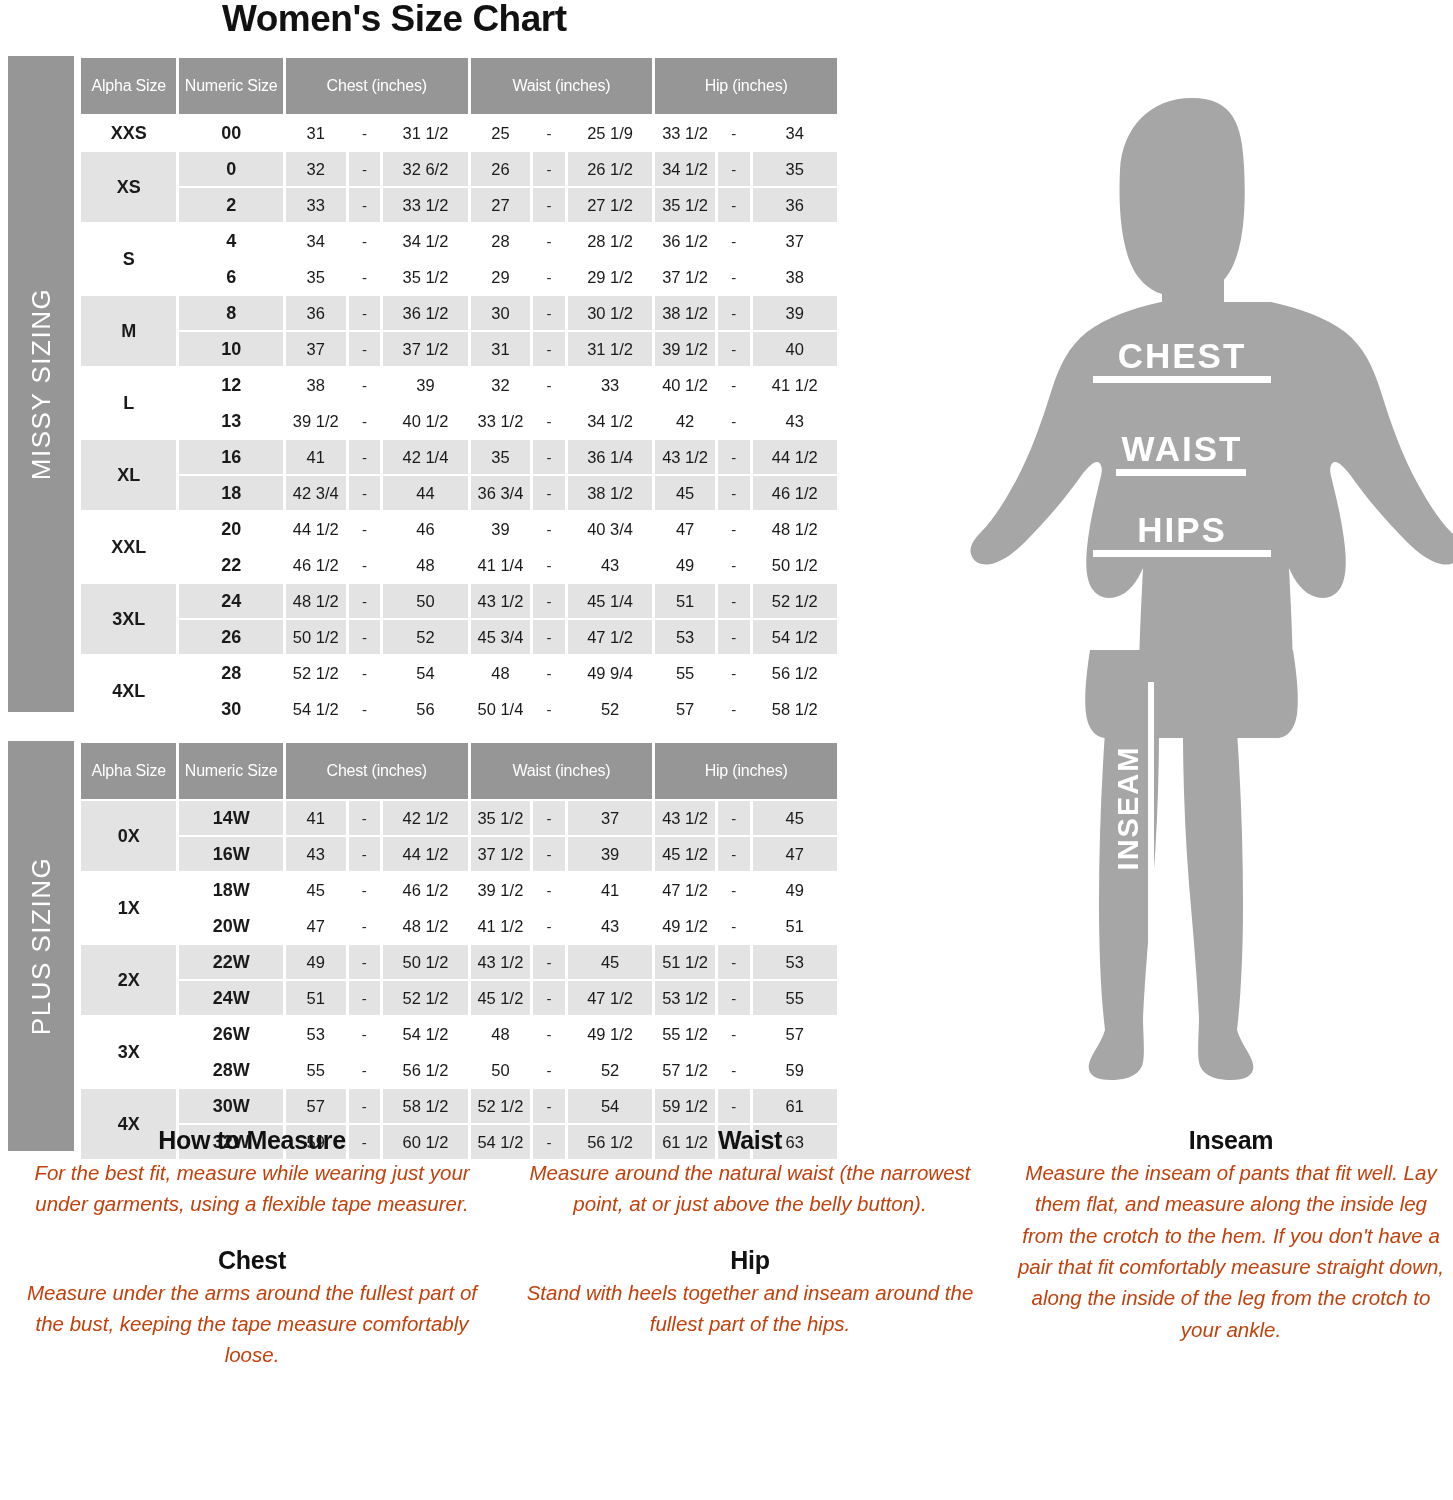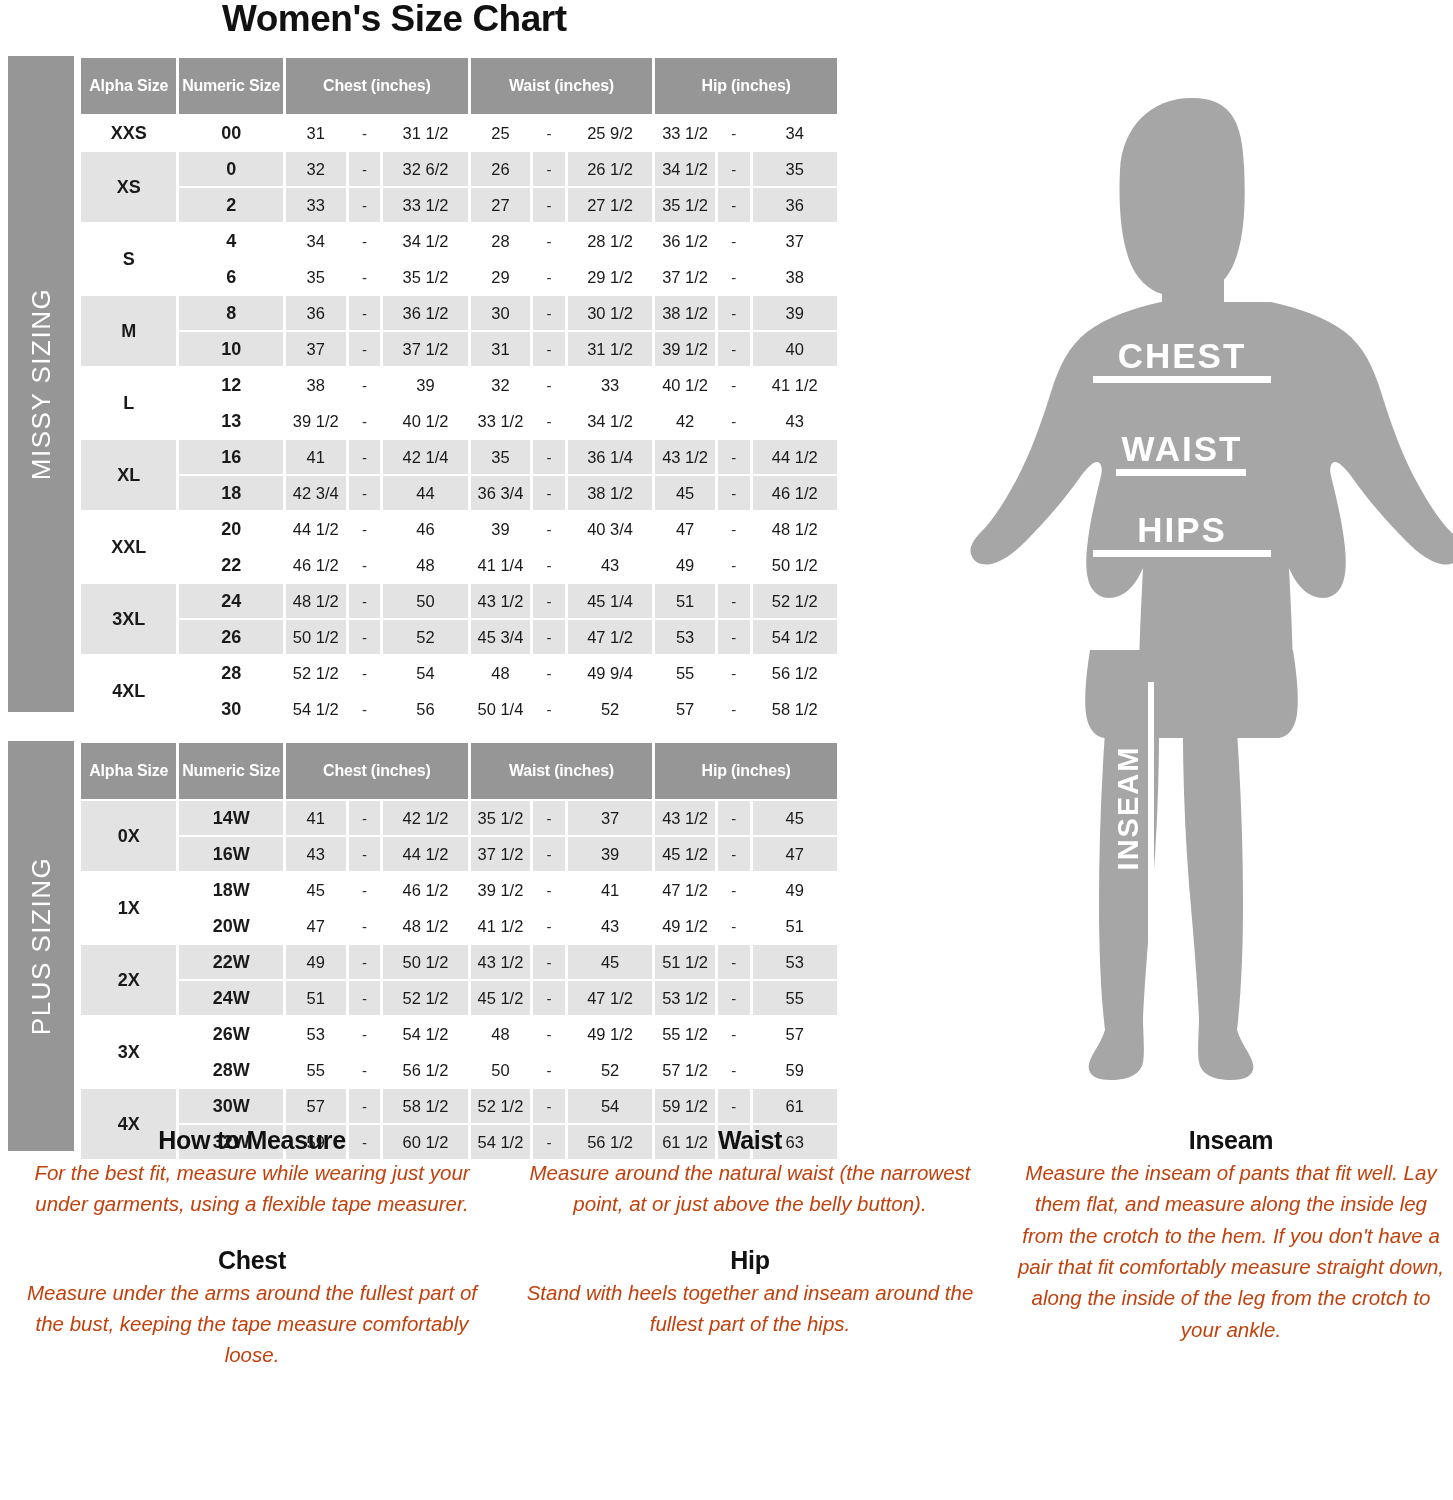--- a/index.html
+++ b/index.html
@@ -62,21 +62,21 @@
     flex: 1 1 auto;
     border-collapse: separate;
     border-spacing: 3px 2px;
     table-layout: fixed;
     font-size: 16.5px;
   }
   .size-table th {
     background: #969696;
     color: #ffffff;
     font-size: 16px;
-    font-weight: bold;
+    font-weight: normal;
     letter-spacing: -0.2px;
     padding: 0;
     height: 56px;
     vertical-align: middle;
     text-align: center;
   }
   .size-table td {
     text-align: center;
     vertical-align: middle;
     padding: 0;
@@ -177,21 +177,21 @@
     </thead>
     <tbody>
         <tr>
           <td class="alpha" rowspan="1">XXS</td>
           <td class="numeric">00</td>
           <td>31</td>
           <td class="dash">-</td>
           <td>31 1/2</td>
           <td>25</td>
           <td class="dash">-</td>
-          <td>25 9/2</td>
+          <td>25 1/9</td>
           <td>33 1/2</td>
           <td class="dash">-</td>
           <td>34</td>
         </tr>
         <tr class="band">
           <td class="alpha" rowspan="2">XS</td>
           <td class="numeric">0</td>
           <td>32</td>
           <td class="dash">-</td>
           <td>32 6/2</td>

